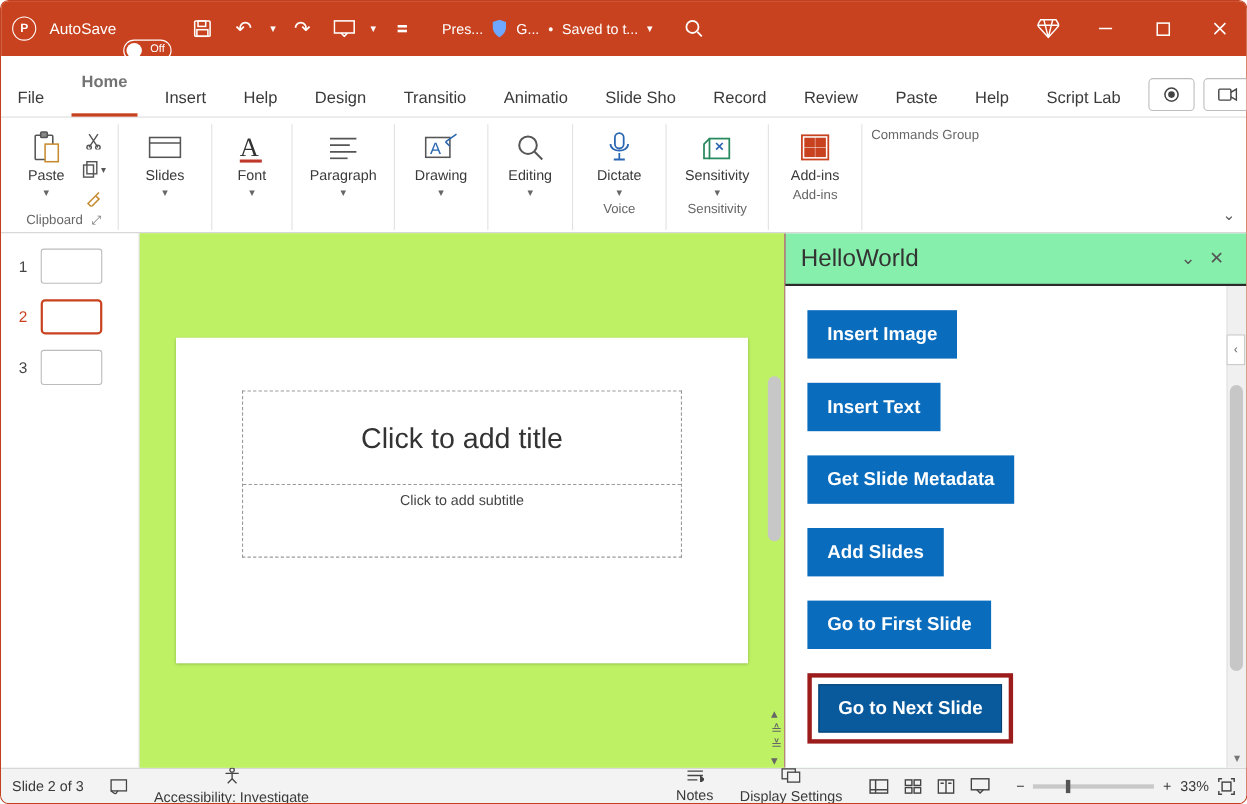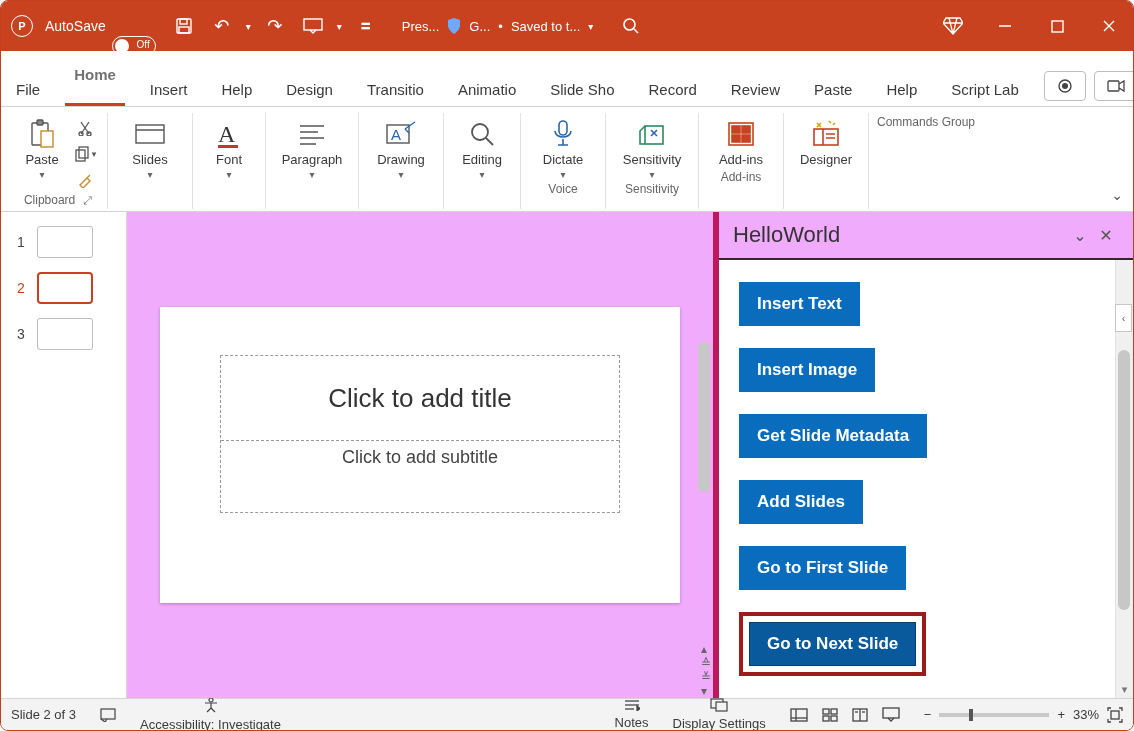--- a/index.html
+++ b/index.html
@@ -43,29 +43,29 @@
   .group-label .launcher{ font-size:11px; margin-left:8px; color:#777;}
   .ribbon-collapse { position:absolute; right:10px; bottom:8px; color:#555; font-size:14px; cursor:pointer;}
   
   .workspace { flex:1; display:flex; min-height:0; background:#f0f0f0;}
   .thumbs { width:126px; background:#fff; border-right:1px solid #d9d9d9; padding-top:10px;}
   .thumb-row { display:flex; align-items:center; gap:8px; padding:4px 10px 10px 16px;}
   .thumb-num { font-size:14px; color:#444; width:12px;}
   .thumb-row.active .thumb-num{ color:#c8421f;}
   .thumb-box { width:56px; height:32px; background:#fff; border:1px solid #bcbcbc; border-radius:3px;}
   .thumb-row.active .thumb-box { border:2.5px solid #c8421f; border-radius:4px;}
-  .editor { flex:1; position:relative; background:#f0abfc; display:flex; align-items:center; justify-content:center;}
+  .editor { flex:1; position:relative; background:#bef264; display:flex; align-items:center; justify-content:center;}
   .editor-scroll-thumb { position:absolute; right:3px; top:130px; width:12px; height:150px; background:#c7c7c7; border-radius:6px;}
   .nav-btns { position:absolute; right:2px; bottom:0; display:flex; flex-direction:column; gap:0; color:#666; font-size:12px;}
   .slide { width:520px; height:296px; background:#fff; box-shadow:0 1px 3px rgba(0,0,0,.25);}
   .ph { border:1px dashed #9a9a9a; margin:48px 60px 0 60px; text-align:center;}
   .ph-title { height:84px; display:flex; align-items:center; justify-content:center; font-size:26px; color:#333;}
-  .ph-sub { border-top:1px dashed #9a9a9a; padding:6px 0 44px 0; font-size:18px; color:#444;}
+  .ph-sub { border-top:1px dashed #9a9a9a; padding:6px 0 44px 0; font-size:13px; color:#444;}
   
-  .taskpane { width:420px; background:#f0abfc; border-left:6px solid #be185d; display:flex; flex-direction:column;}
+  .taskpane { width:420px; background:#86efac; border-left:1px solid #be185d; display:flex; flex-direction:column;}
   .tp-header { display:flex; align-items:center; padding:10px 14px; font-size:22px; color:#333;}
   .tp-header .sp { flex:1;}
   .tp-header .hbtn { width:26px; text-align:center; color:#555; cursor:pointer; font-size:16px;}
   .tp-bar { height:10px; background:#2b2b2b; margin:0 0 0 0;}
   .tp-body { flex:1; position:relative; background:#fff; margin:0; display:flex;}
   .tp-content { flex:1; padding:22px 20px; display:flex; flex-direction:column; gap:22px; overflow:hidden;}
   .tp-btn { background:#0a6cbd; color:#fff; font-weight:600; font-size:17px; padding:12px 18px; border:none; cursor:pointer; align-self:flex-start;}
   .tp-highlight { padding:6px; border:4px solid #9c1c1c; display:inline-block; align-self:flex-start;}
   .tp-highlight .tp-btn { background:#085a9d; box-shadow:inset 0 0 0 1px #053f6e;}
   .tp-scroll { width:18px; background:#f0f0f0; border-left:1px solid #e2e2e2; position:relative;}
@@ -361,34 +361,20 @@
               <rect x="15" y="5" width="8" height="7" fill="#c8421f"></rect>
               <rect x="5" y="14" width="8" height="7" fill="#c8421f"></rect>
               <rect x="15" y="14" width="8" height="7" fill="#c8421f"></rect>
             </svg>
           </div>
         <div class="lbl">Add-ins</div>
       </div>
       <div class="group-label">Add-ins</div>
     </div>
 
-    <div class="ribbon-group">
-      <div class="big-btn">
-        <div class="icon-box">
-            <svg width="30" height="28" fill="none" stroke="#c8421f" stroke-width="1.6">
-              <rect x="3" y="9" width="24" height="16"></rect>
-              <line x1="12" y1="9" x2="12" y2="25"></line>
-              <path d="M15 14 H24 M15 18 H24"></path>
-              <path d="M6 3 L10 7 M10 3 L6 7 M18 1 L20 3 M22 5 L24 3" stroke="#d9a400"></path>
-            </svg>
-          </div>
-        <div class="lbl">Designer</div>
-      </div>
-        <div class="group-label">&nbsp;</div>
-    </div>
 
     <div class="ribbon-group">
       <div class="group-label">Commands Group</div>
     </div>
 
     <div class="ribbon-collapse">⌄</div>
   </div>
 
   <div class="workspace">
     <div class="thumbs">
@@ -425,22 +411,22 @@
     <div class="taskpane">
       <div class="tp-header">
         <span>HelloWorld</span>
         <span class="sp"></span>
         <span class="hbtn">⌄</span>
         <span class="hbtn">✕</span>
       </div>
       <div class="tp-bar"></div>
       <div class="tp-body">
         <div class="tp-content">
+          <button class="tp-btn">Insert Image</button>
           <button class="tp-btn">Insert Text</button>
-          <button class="tp-btn">Insert Image</button>
           <button class="tp-btn">Get Slide Metadata</button>
           <button class="tp-btn">Add Slides</button>
           <button class="tp-btn">Go to First Slide</button>
           <div class="tp-highlight">
             <button class="tp-btn">Go to Next Slide</button>
           </div>
         </div>
         <div class="tp-scroll">
           <div class="tab">‹</div>
           <div class="th"></div>

